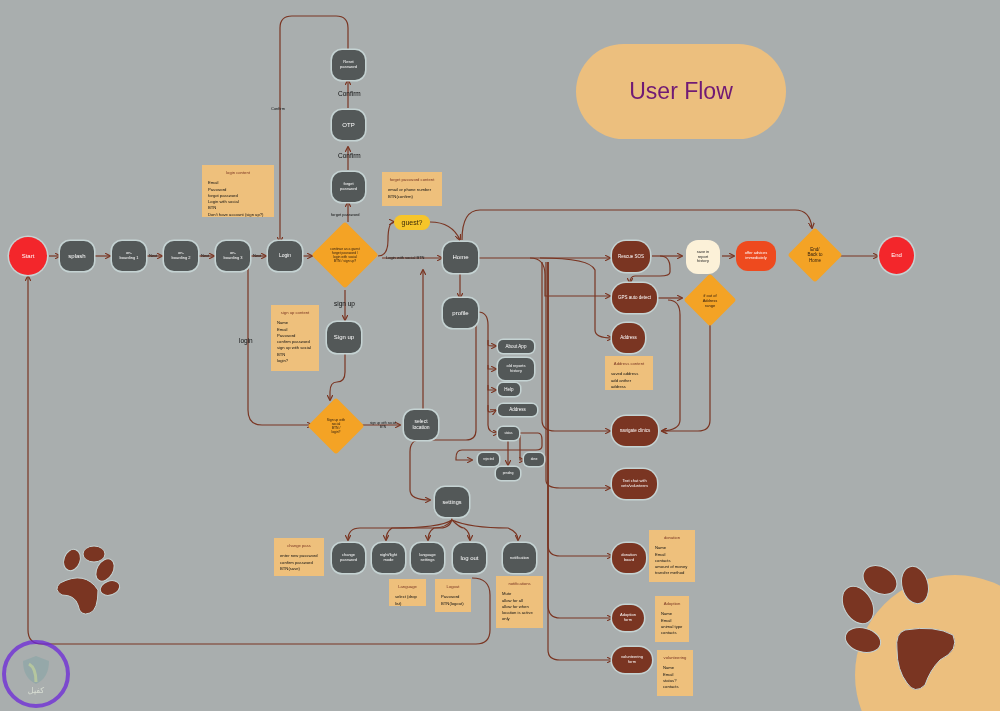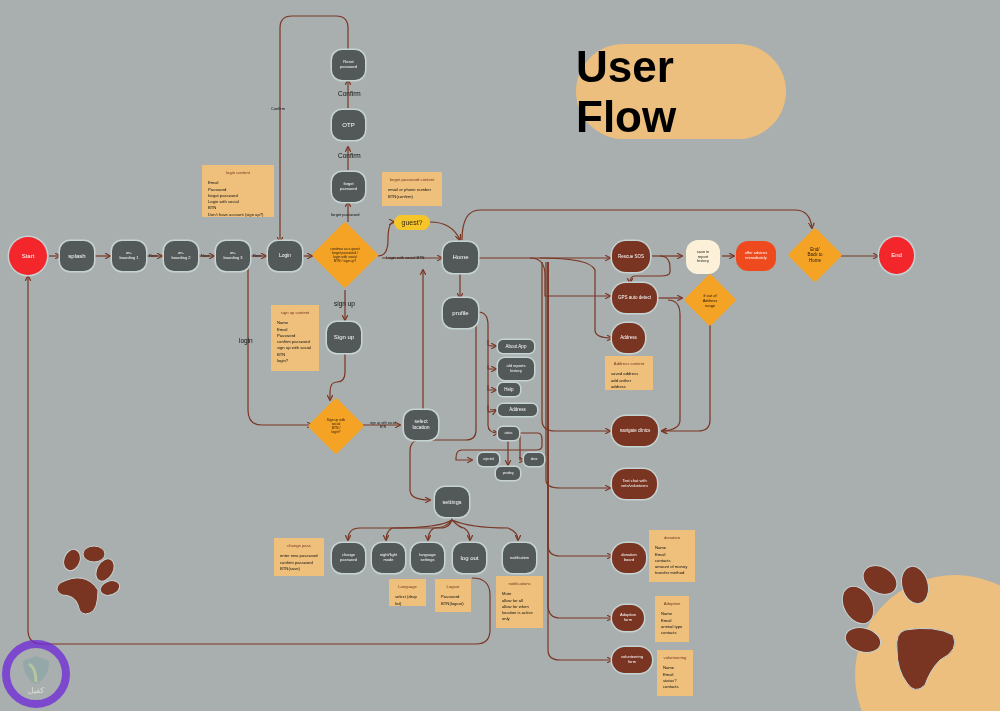--- a/index.html
+++ b/index.html
@@ -11,21 +11,21 @@
   .circle{border-radius:50%;background:#f3262b;box-shadow:0 0 0 1.5px #c5d3d3;}
   .diamond{position:absolute;}
   .diamond .shape{position:absolute;inset:0;background:#f4a325;transform:rotate(45deg) scale(0.72);border-radius:4px;}
   .diamond .txt{position:absolute;inset:0;display:flex;align-items:center;justify-content:center;text-align:center;color:#2a1a10;font-size:4px;line-height:1.25;padding:0 10px;}
   .note{position:absolute;background:#eec07c;color:#111;font-size:4.2px;line-height:1.5;padding:5px 6px;box-sizing:border-box;}
   .note .nt{color:#7a3522;text-align:center;margin-bottom:4px;}
   .note .nl{display:block;}
   .lbl{position:absolute;font-size:4px;color:#111;white-space:nowrap;}
   .lbl-lg{position:absolute;font-size:6.5px;color:#111;white-space:nowrap;}
   .guest{position:absolute;background:#f6c52a;border-radius:9px;display:flex;align-items:center;justify-content:center;color:#3a2a0a;font-size:7px;}
-  .title-pill{position:absolute;left:576px;top:44px;width:210px;height:95px;background:#ecbf7e;border-radius:48px;display:flex;align-items:center;justify-content:center;color:#000000;font-weight:bold;font-size:44px;}
+  .title-pill{position:absolute;left:576px;top:44px;width:210px;height:95px;background:#ecbf7e;border-radius:48px;display:flex;align-items:center;justify-content:center;color:#701a75;font-weight:normal;font-size:23px;}
 </style>
 </head>
 <body>
 
 <svg id="wires" viewBox="0 0 1000 711">
   <defs>
     <marker id="arr" viewBox="0 0 10 10" refX="9" refY="5" markerWidth="5" markerHeight="5" orient="auto-start-reverse">
       <path d="M0,0 L10,5 L0,10" fill="none" stroke="#7a3522" stroke-width="2"></path>
     </marker>
   </defs>
@@ -98,21 +98,21 @@
 <svg style="position:absolute;left:835px;top:555px" width="125" height="140" viewBox="0 0 125 140">
   <g fill="#7a3522" stroke="#c5d3d3" stroke-width="1">
     <ellipse cx="45" cy="25" rx="18" ry="13" transform="rotate(30 45 25)"></ellipse>
     <ellipse cx="80" cy="30" rx="13" ry="19" transform="rotate(-15 80 30)"></ellipse>
     <ellipse cx="23" cy="50" rx="20" ry="14" transform="rotate(60 23 50)"></ellipse>
     <ellipse cx="28" cy="85" rx="18" ry="12" transform="rotate(15 28 85)"></ellipse>
     <path d="M70,75 Q100,70 118,80 Q125,95 105,105 Q95,115 90,130 Q80,140 72,128 Q62,115 62,95 Q60,78 70,75 Z"></path>
   </g>
 </svg>
 
-<div style="position:absolute;left:2px;top:640px;width:68px;height:68px;border-radius:50%;border:8px solid #6d28d9;box-sizing:border-box;opacity:0.75;display:flex;flex-direction:column;align-items:center;justify-content:center;">
+<div style="position:absolute;left:2px;top:640px;width:68px;height:68px;border-radius:50%;border:4px solid #6d28d9;box-sizing:border-box;opacity:0.75;display:flex;flex-direction:column;align-items:center;justify-content:center;">
   <svg width="30" height="32" viewBox="0 0 30 32">
       <path d="M15,2 L28,7 Q28,24 15,30 Q2,24 2,7 Z" fill="#8fa7a8"></path>
       <path d="M8,10 Q15,14 15,28" stroke="#b9cf9a" stroke-width="3" fill="none"></path>
     </svg>
   <span style="font-size:8px;color:#e8eee0;">كفيل</span>
 </div>
 
 <div class="node circle" style="left:9px;top:237px;width:38px;height:38px;font-size:6px;">Start</div>
 <div class="node dark" style="left:60px;top:241px;width:34px;height:30px;font-size:6px;border-radius:10px;">splash</div>
 <div class="node dark" style="left:112px;top:241px;width:34px;height:30px;font-size:4px;white-space:pre;border-radius:10px;">on-

